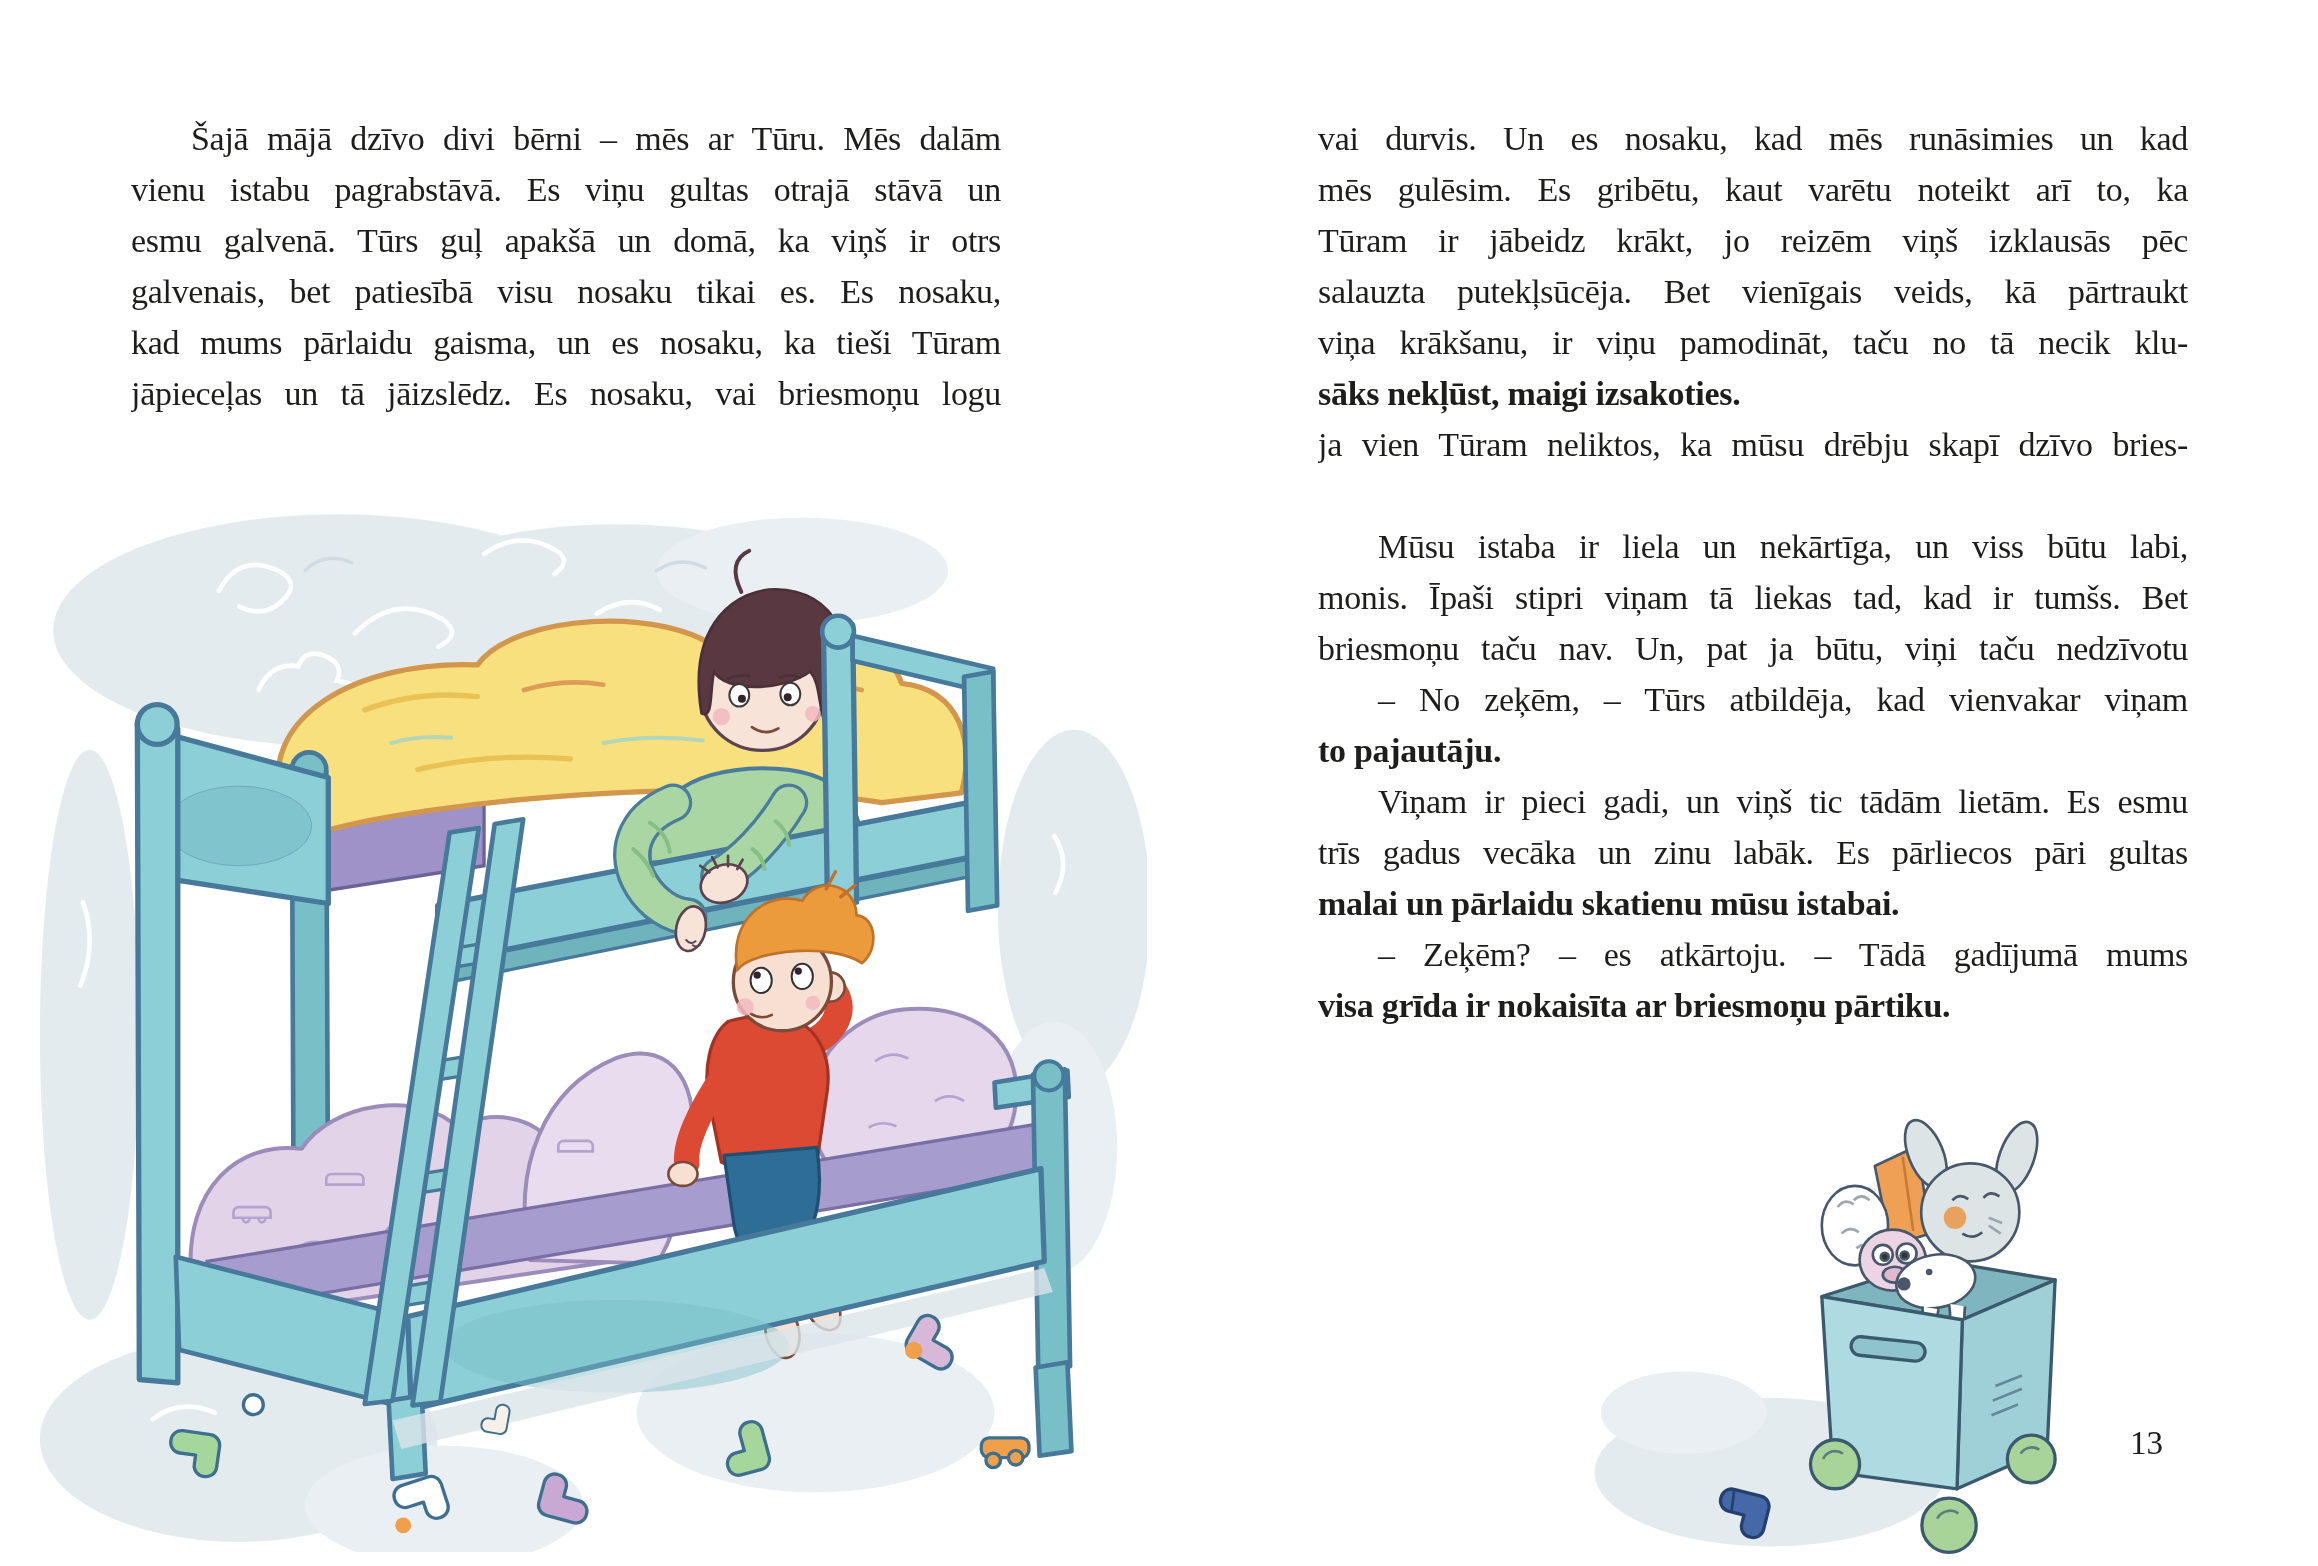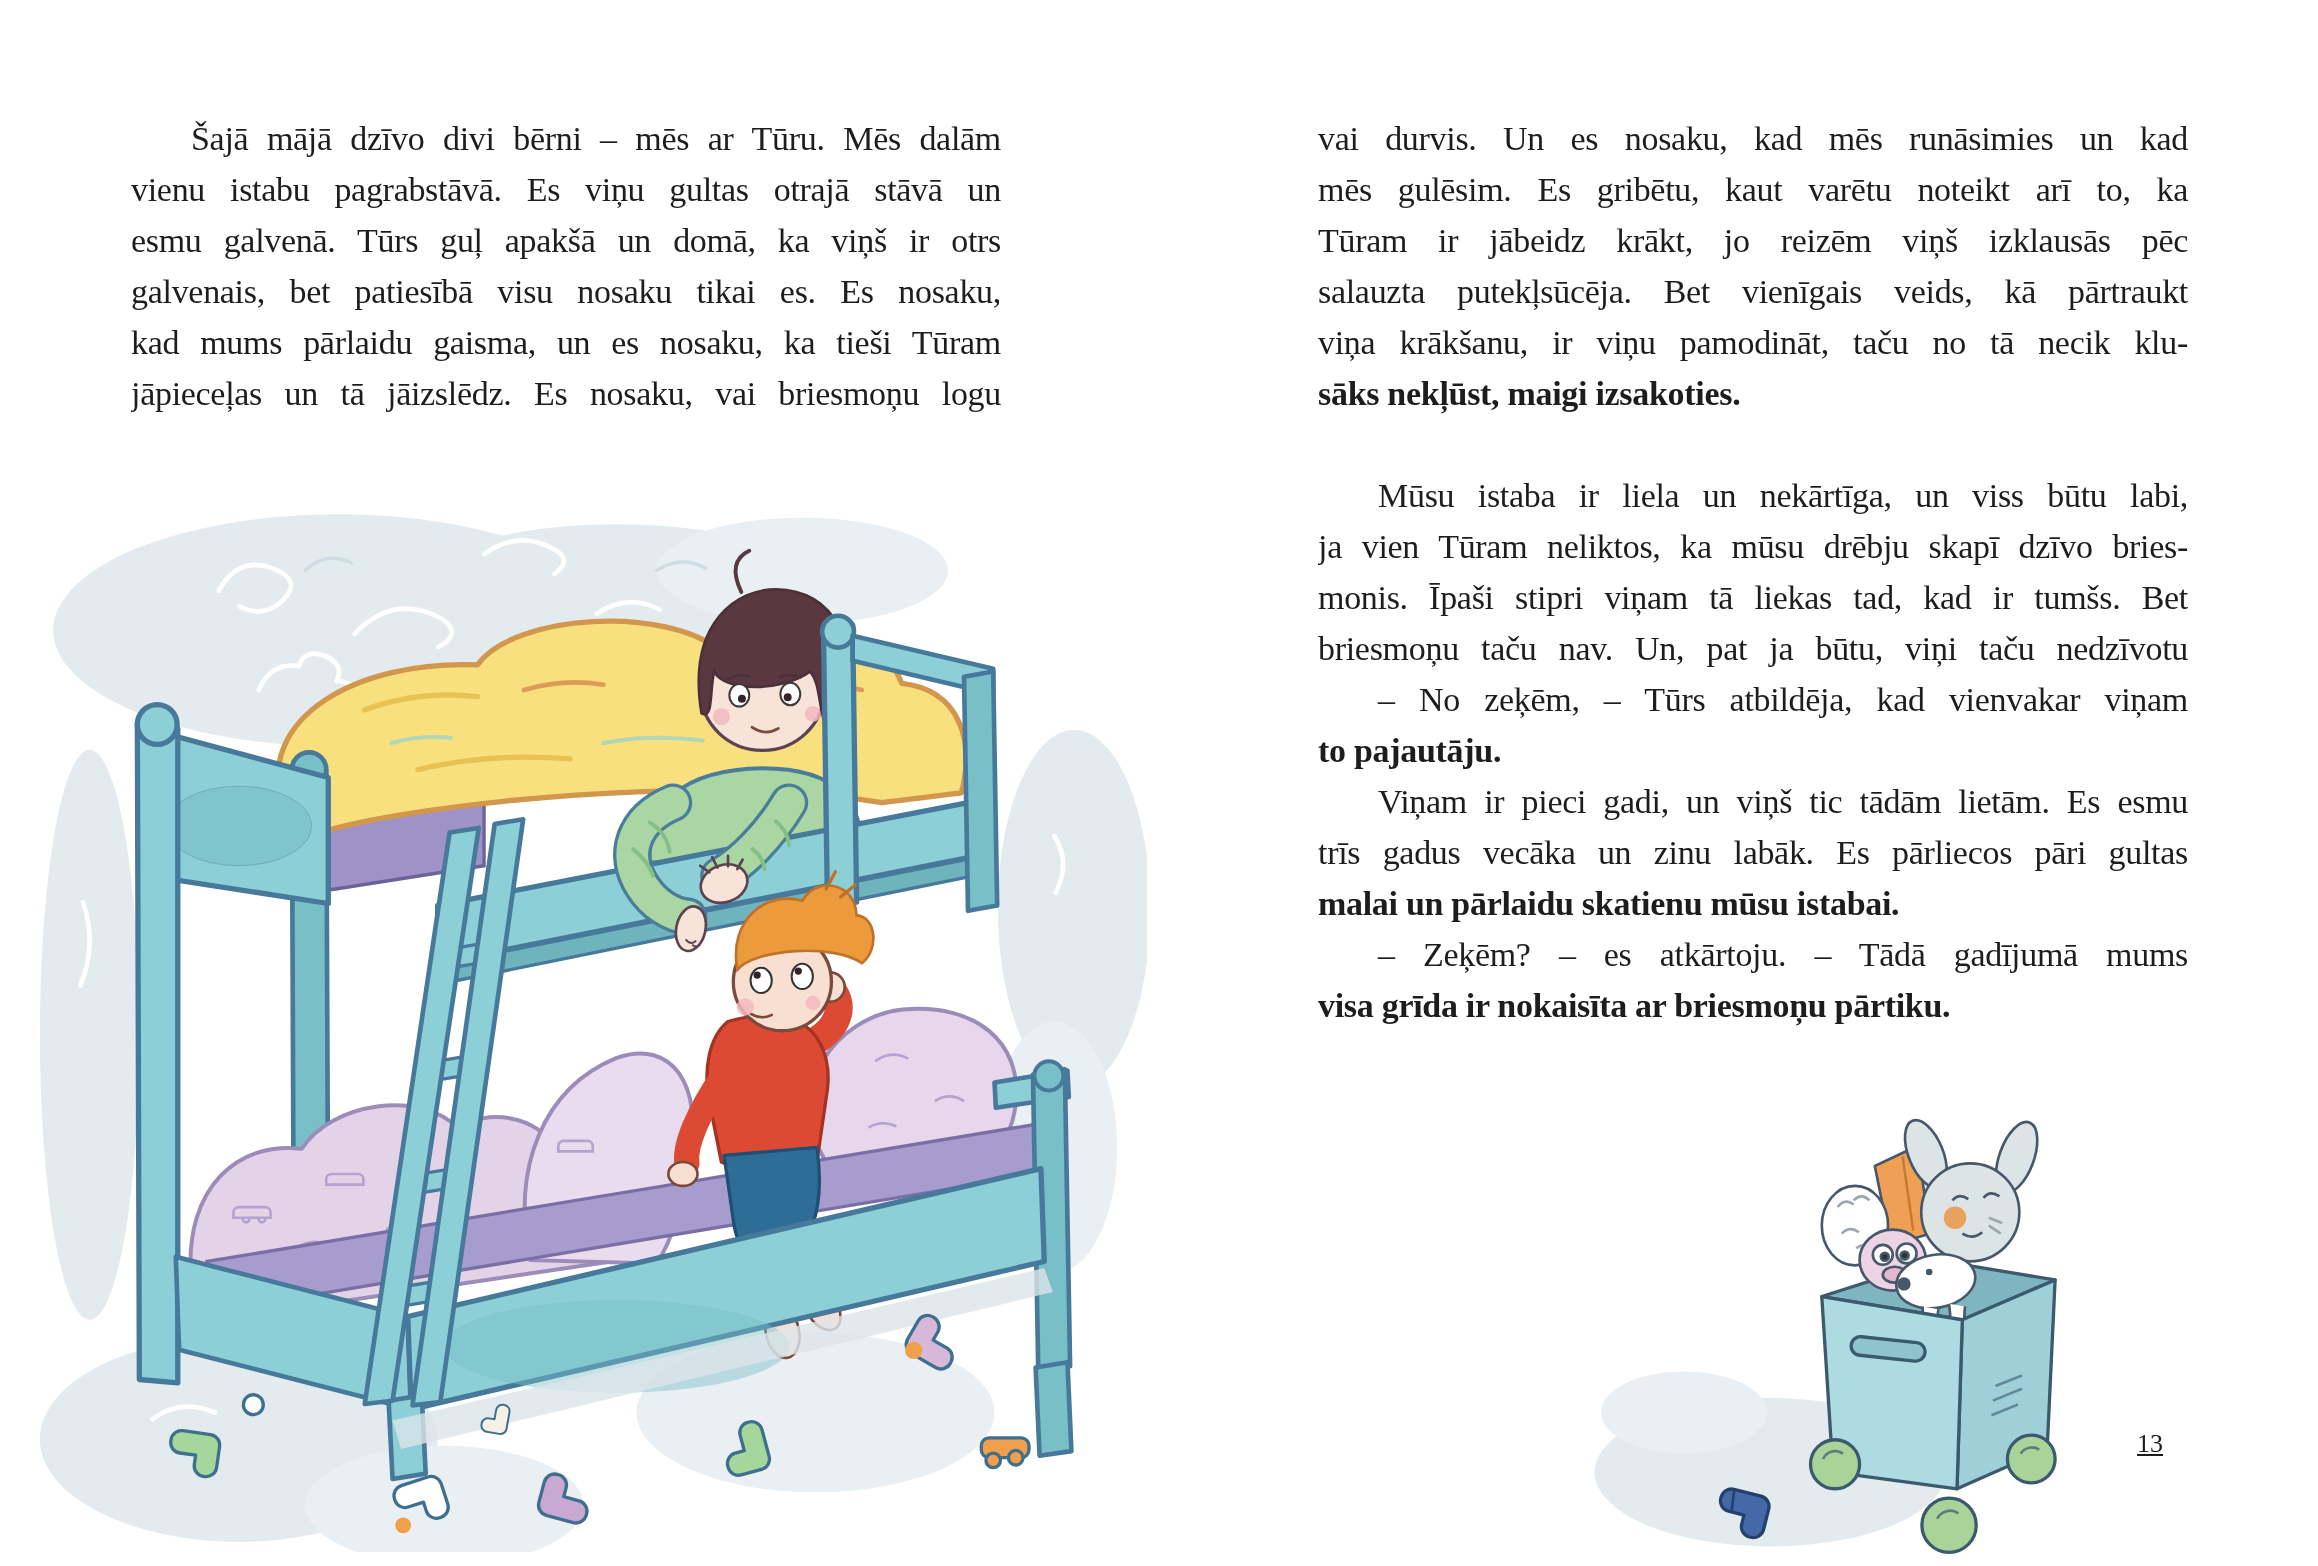--- a/index.html
+++ b/index.html
@@ -29,24 +29,23 @@
     overflow:hidden;
   }
   .line.indent{padding-left:60px;}
   .line.para-end{text-align-last:left;font-weight:bold;}
   .line.gap{margin-top:51px;}
   .pagenum{
     position:absolute;
     left:2089px;
     top:1418px;
     width:74px;
-    font-size:26px;
+    font-size:33px;
     line-height:51px;
     text-align:right;
-    text-decoration:underline;
   }
   .illu{position:absolute;}
   #bunk-illu{left:20px;top:491px;width:1127px;height:1061px;}
   #toybox-illu{left:1591px;top:1101px;width:504px;height:464px;}
   svg{display:block;}
 </style>
 </head>
 <body>
 
 <div>
@@ -244,22 +243,22 @@
 </div>
 
 <div>
   <div class="textcol" id="right-text">
       <div class="line">vai durvis. Un es nosaku, kad mēs runāsimies un kad</div>
       <div class="line">mēs gulēsim. Es gribētu, kaut varētu noteikt arī to, ka</div>
       <div class="line">Tūram ir jābeidz krākt, jo reizēm viņš izklausās pēc</div>
       <div class="line">salauzta putekļsūcēja. Bet vienīgais veids, kā pārtraukt</div>
       <div class="line">viņa krākšanu, ir viņu pamodināt, taču no tā necik klu-</div>
       <div class="line para-end">sāks nekļūst, maigi izsakoties.</div>
+      <div class="line">ja vien Tūram neliktos, ka mūsu drēbju skapī dzīvo bries-</div>
       <div class="line indent gap">Mūsu istaba ir liela un nekārtīga, un viss būtu labi,</div>
-      <div class="line">ja vien Tūram neliktos, ka mūsu drēbju skapī dzīvo bries-</div>
       <div class="line">monis. Īpaši stipri viņam tā liekas tad, kad ir tumšs. Bet</div>
       <div class="line">briesmoņu taču nav. Un, pat ja būtu, viņi taču nedzīvotu</div>
       <div class="line indent">– No zeķēm, – Tūrs atbildēja, kad vienvakar viņam</div>
       <div class="line para-end">to pajautāju.</div>
       <div class="line indent">Viņam ir pieci gadi, un viņš tic tādām lietām. Es esmu</div>
       <div class="line">trīs gadus vecāka un zinu labāk. Es pārliecos pāri gultas</div>
       <div class="line para-end">malai un pārlaidu skatienu mūsu istabai.</div>
       <div class="line indent">– Zeķēm? – es atkārtoju. – Tādā gadījumā mums</div>
       <div class="line para-end">visa grīda ir nokaisīta ar briesmoņu pārtiku.</div>
     </div>

